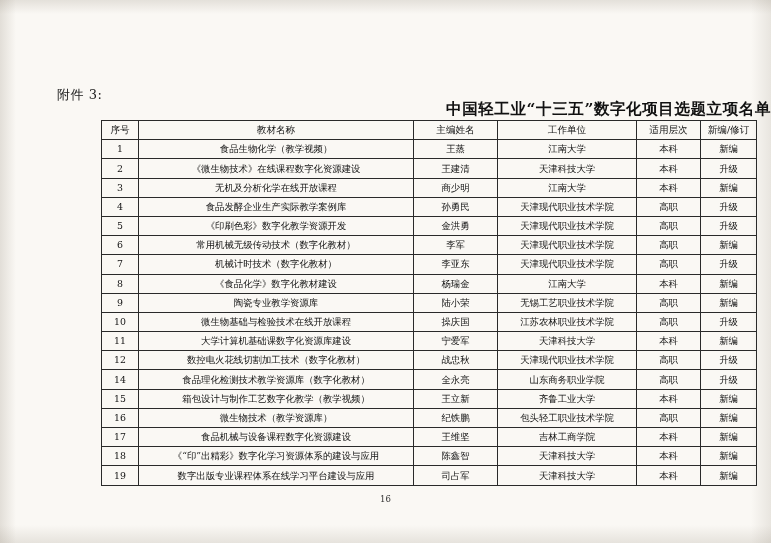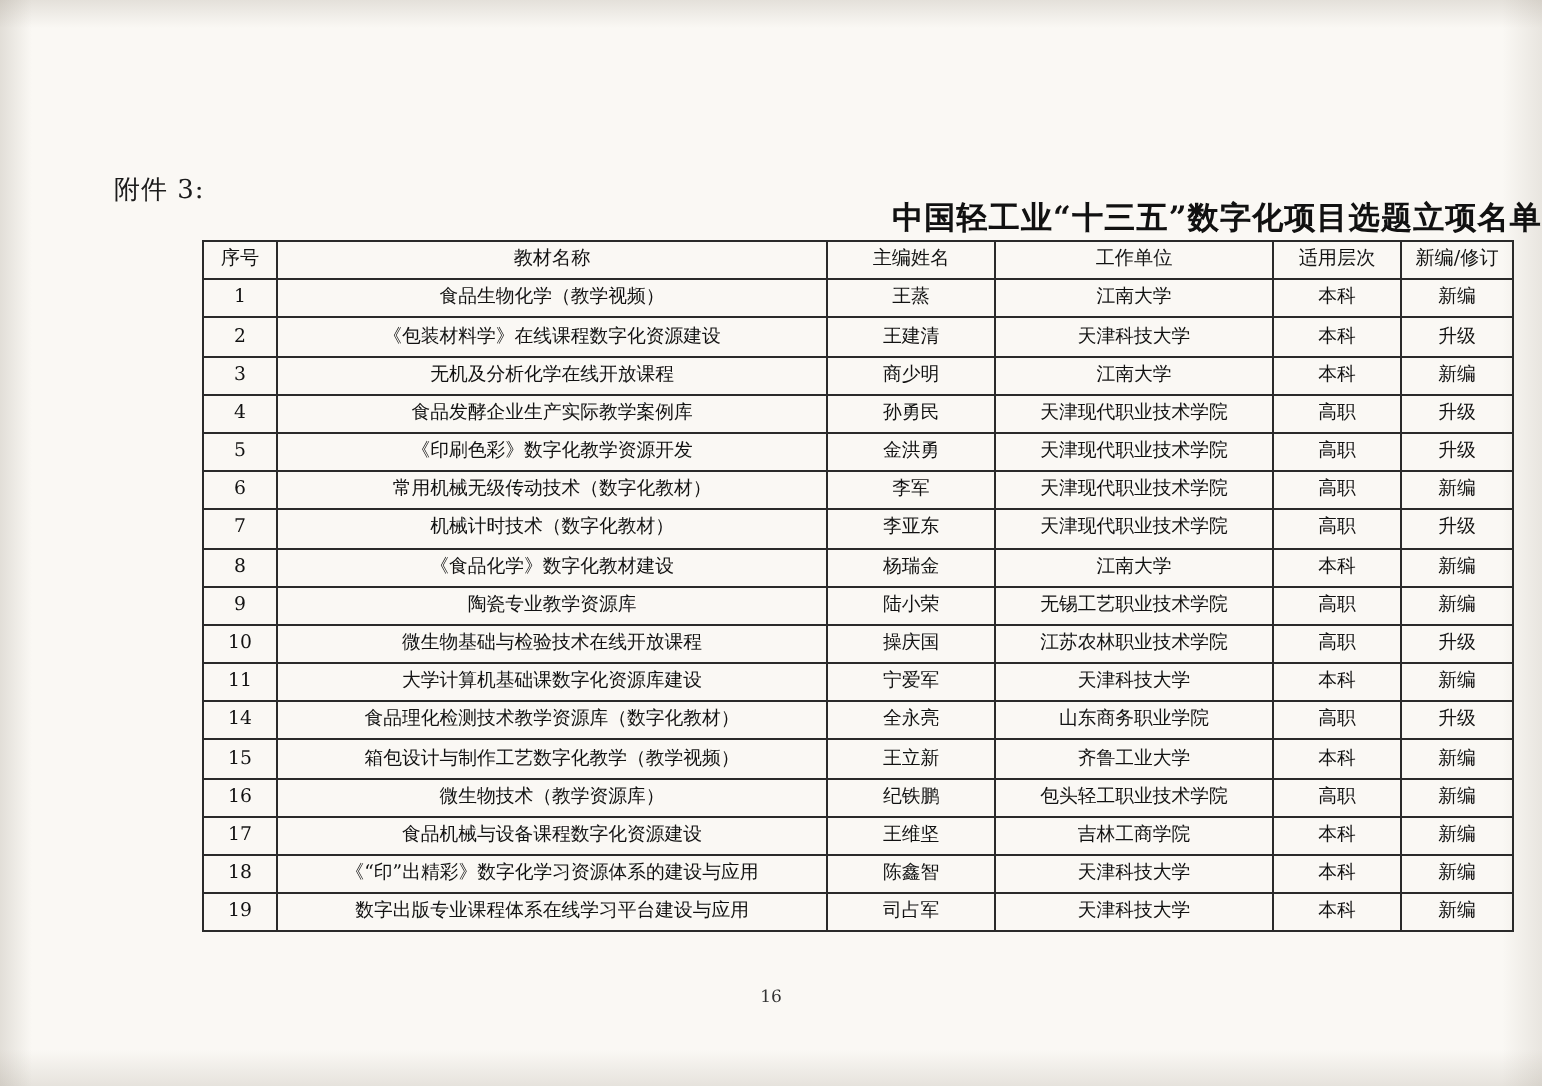--- a/index.html
+++ b/index.html
@@ -149,21 +149,21 @@
         <tr>
           <td>1</td>
           <td class="cell-name">食品生物化学（教学视频）</td>
           <td>王蒸</td>
           <td>江南大学</td>
           <td>本科</td>
           <td>新编</td>
         </tr>
         <tr>
           <td>2</td>
-          <td class="cell-name">《包装材料学》在线课程数字化资源建设</td>
+          <td class="cell-name">《微生物技术》在线课程数字化资源建设</td>
           <td>王建清</td>
           <td>天津科技大学</td>
           <td>本科</td>
           <td>升级</td>
         </tr>
         <tr>
           <td>3</td>
           <td class="cell-name">无机及分析化学在线开放课程</td>
           <td>商少明</td>
           <td>江南大学</td>
@@ -228,20 +228,28 @@
         </tr>
         <tr>
           <td>11</td>
           <td class="cell-name">大学计算机基础课数字化资源库建设</td>
           <td>宁爱军</td>
           <td>天津科技大学</td>
           <td>本科</td>
           <td>新编</td>
         </tr>
         <tr>
+          <td>12</td>
+          <td class="cell-name">数控电火花线切割加工技术（数字化教材）</td>
+          <td>战忠秋</td>
+          <td>天津现代职业技术学院</td>
+          <td>高职</td>
+          <td>升级</td>
+        </tr>
+        <tr>
           <td>14</td>
           <td class="cell-name">食品理化检测技术教学资源库（数字化教材）</td>
           <td>全永亮</td>
           <td>山东商务职业学院</td>
           <td>高职</td>
           <td>升级</td>
         </tr>
         <tr>
           <td>15</td>
           <td class="cell-name">箱包设计与制作工艺数字化教学（教学视频）</td>

